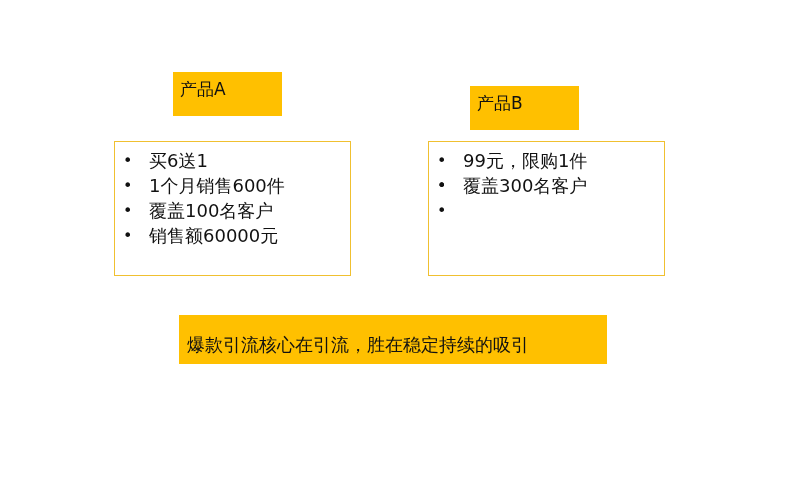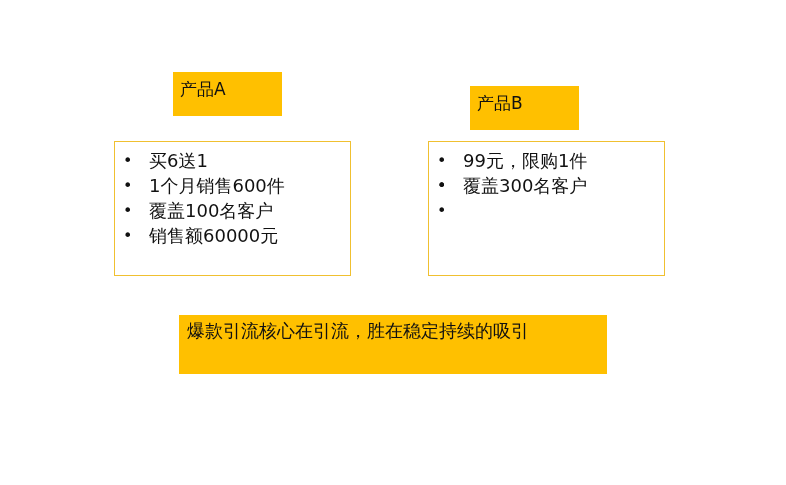--- a/index.html
+++ b/index.html
@@ -17,22 +17,22 @@
     width:237px; height:135px; padding-top:6px;
   }
   .box ul { list-style:none; margin:0; padding:0; }
   .box li {
     position:relative; padding-left:34px; font-size:18px; line-height:25px; white-space:nowrap;
   }
   .box li .bullet {
     position:absolute; left:8px; top:0; font-size:16px;
   }
   .callout {
-    position:absolute; left:179px; top:315px; width:428px; height:59px;
-    background:#FFC000; box-sizing:border-box; padding:3px 8px;
+    position:absolute; left:179px; top:315px; width:428px; height:49px;
+    background:#FFC000; box-sizing:border-box; padding:17px 8px;
     font-size:18px; line-height:25px; color:#111;
   }
 </style>
 </head>
 <body>
 
 <div class="label" style="left:173px; top:72px;">产品A</div>
 <div class="label" style="left:470px; top:86px;">产品B</div>
 
 <div class="box" style="left:114px; top:141px;">

